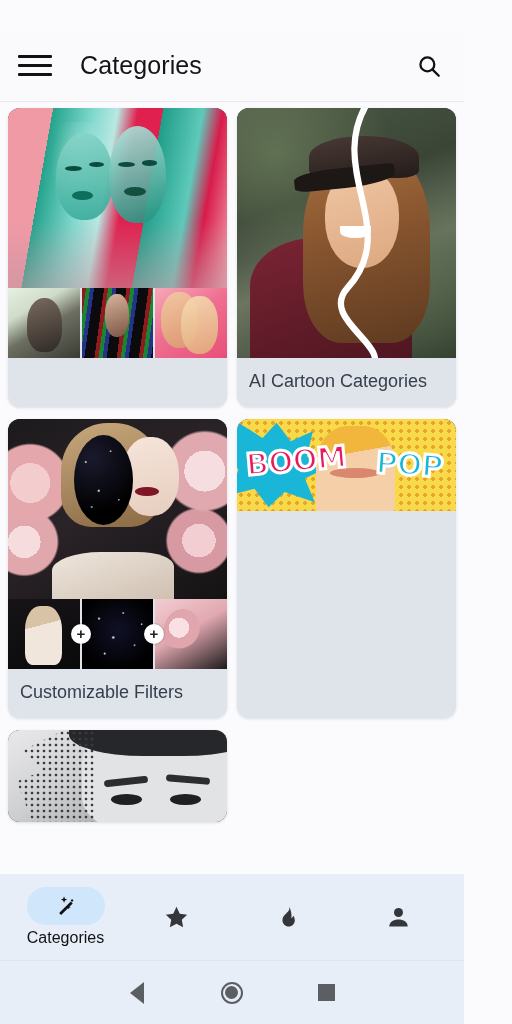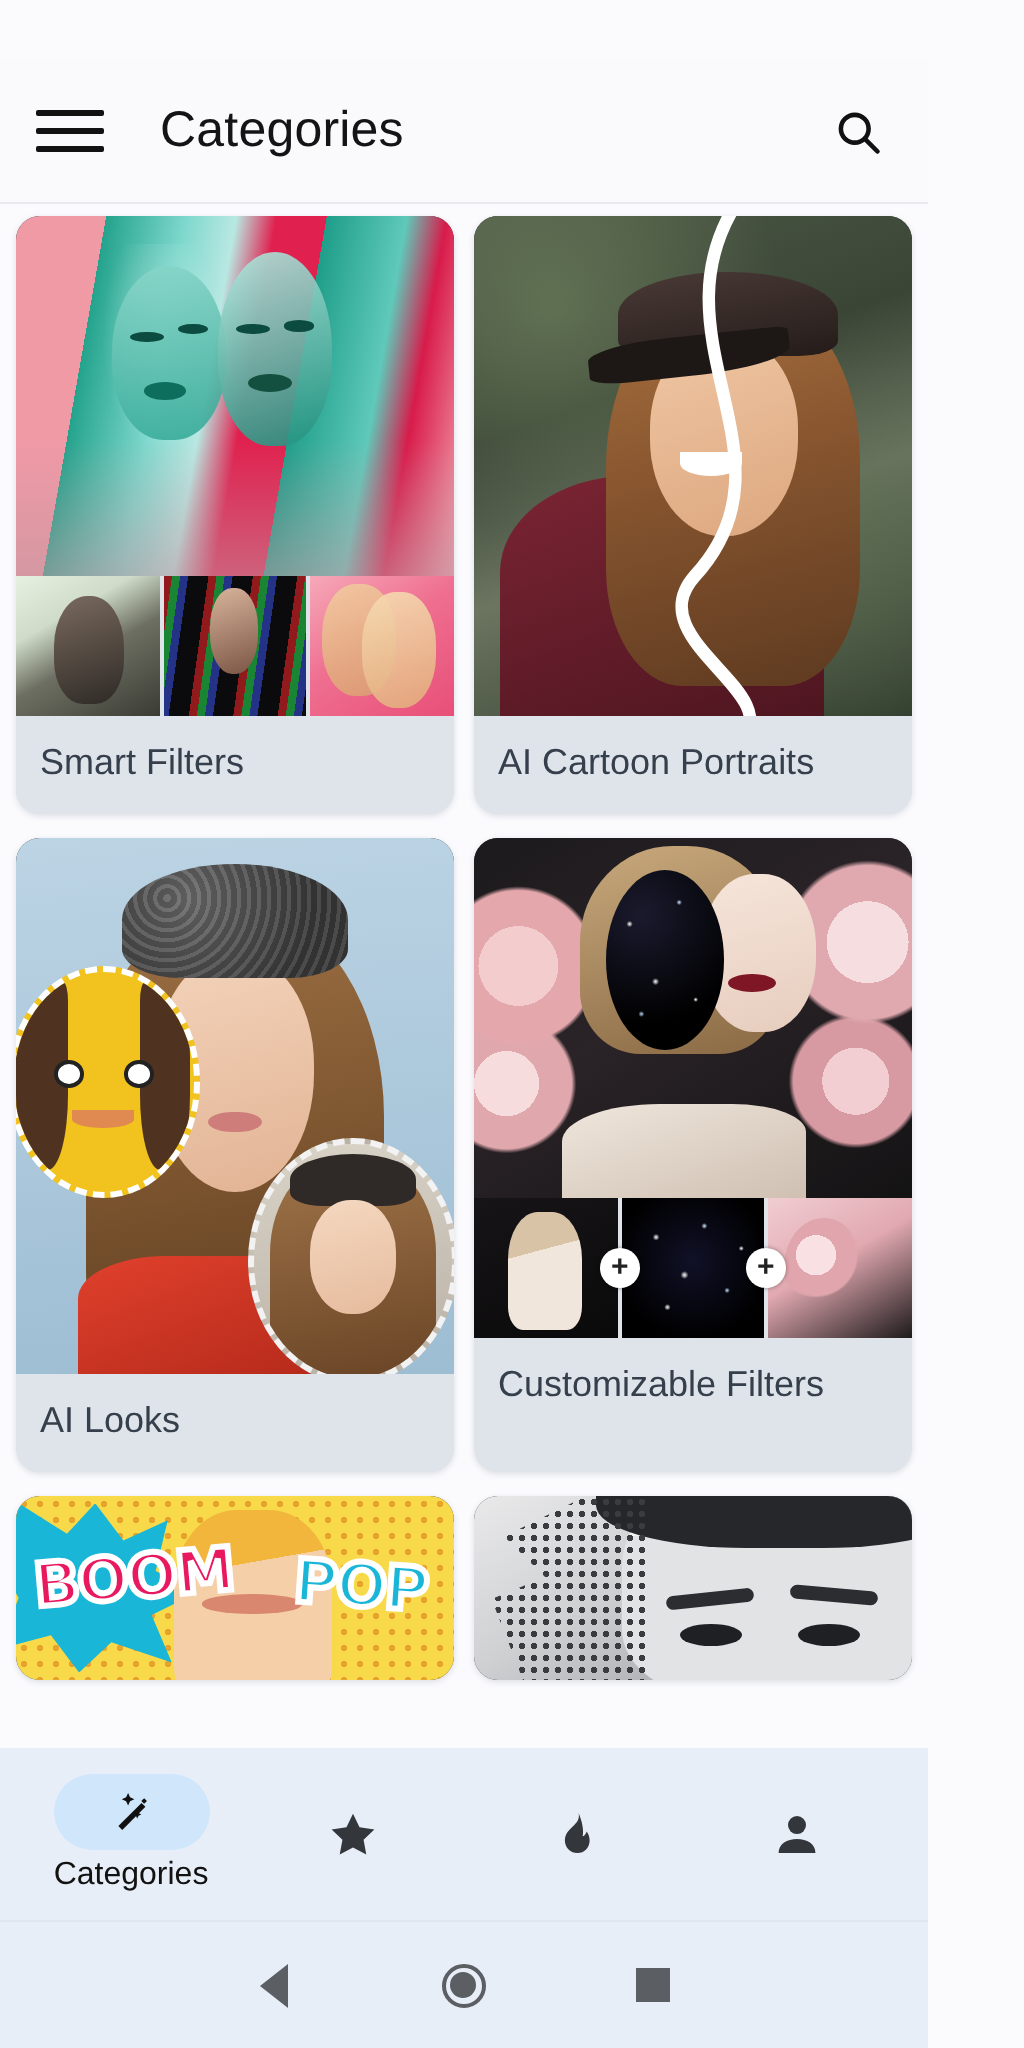--- a/index.html
+++ b/index.html
@@ -252,64 +252,39 @@
             <div class="eye" style="left:37%;top:30%;width:7%"></div>
             <div class="eye" style="left:50%;top:30%;width:8%"></div>
             <div class="eye" style="left:61%;top:29%;width:7%"></div>
           </div>
           <div class="thumbs">
             <div class="th sf-th1"></div>
             <div class="th sf-th2"></div>
             <div class="th sf-th3"></div>
           </div>
         </div>
-        <div class="card-label">Smart Filters</div>
       </div>
 
       <div class="card">
         <div class="card-media">
           <div class="ac-hero">
             <div class="blur"></div>
             <div class="ac-body"></div>
             <div class="ac-hair"></div>
             <div class="ac-face"></div>
             <div class="ac-cap"></div>
             <div class="ac-smile"></div>
             <svg class="ac-split" viewBox="0 0 246 250" preserveAspectRatio="none">
               <path d="M150 -10 C 96 60, 186 120, 124 180 C 92 212, 176 238, 150 262"></path>
             </svg>
           </div>
         </div>
-        <div class="card-label">AI Cartoon Portraits</div>
-      </div>
-
-      <div class="card">
-        <div class="card-media">
-          <div class="al-hero">
-            <div class="al-hair"></div>
-            <div class="al-face"></div>
-            <div class="al-beanie"></div>
-            <div class="al-top"></div>
-            <div class="al-lips"></div>
-            <div class="av av1">
-              <div class="hairL"></div>
-                <div class="hairR"></div>
-              <div class="eyeL"></div>
-                <div class="eyeR"></div>
-              <div class="mouth"></div>
-            </div>
-            <div class="av av2">
-              <div class="h"></div>
-                <div class="b"></div>
-                <div class="f"></div>
-            </div>
-          </div>
-        </div>
-        <div class="card-label">AI Looks</div>
-      </div>
+        <div class="card-label">AI Cartoon Categories</div>
+      </div>
+
 
       <div class="card">
         <div class="card-media">
           <div class="ce-hero">
             <div class="rosesL"></div>
               <div class="rosesR"></div>
             <div class="ce-hair"></div>
             <div class="ce-face"></div>
             <div class="ce-lips"></div>
             <div class="ce-galaxy"></div>

